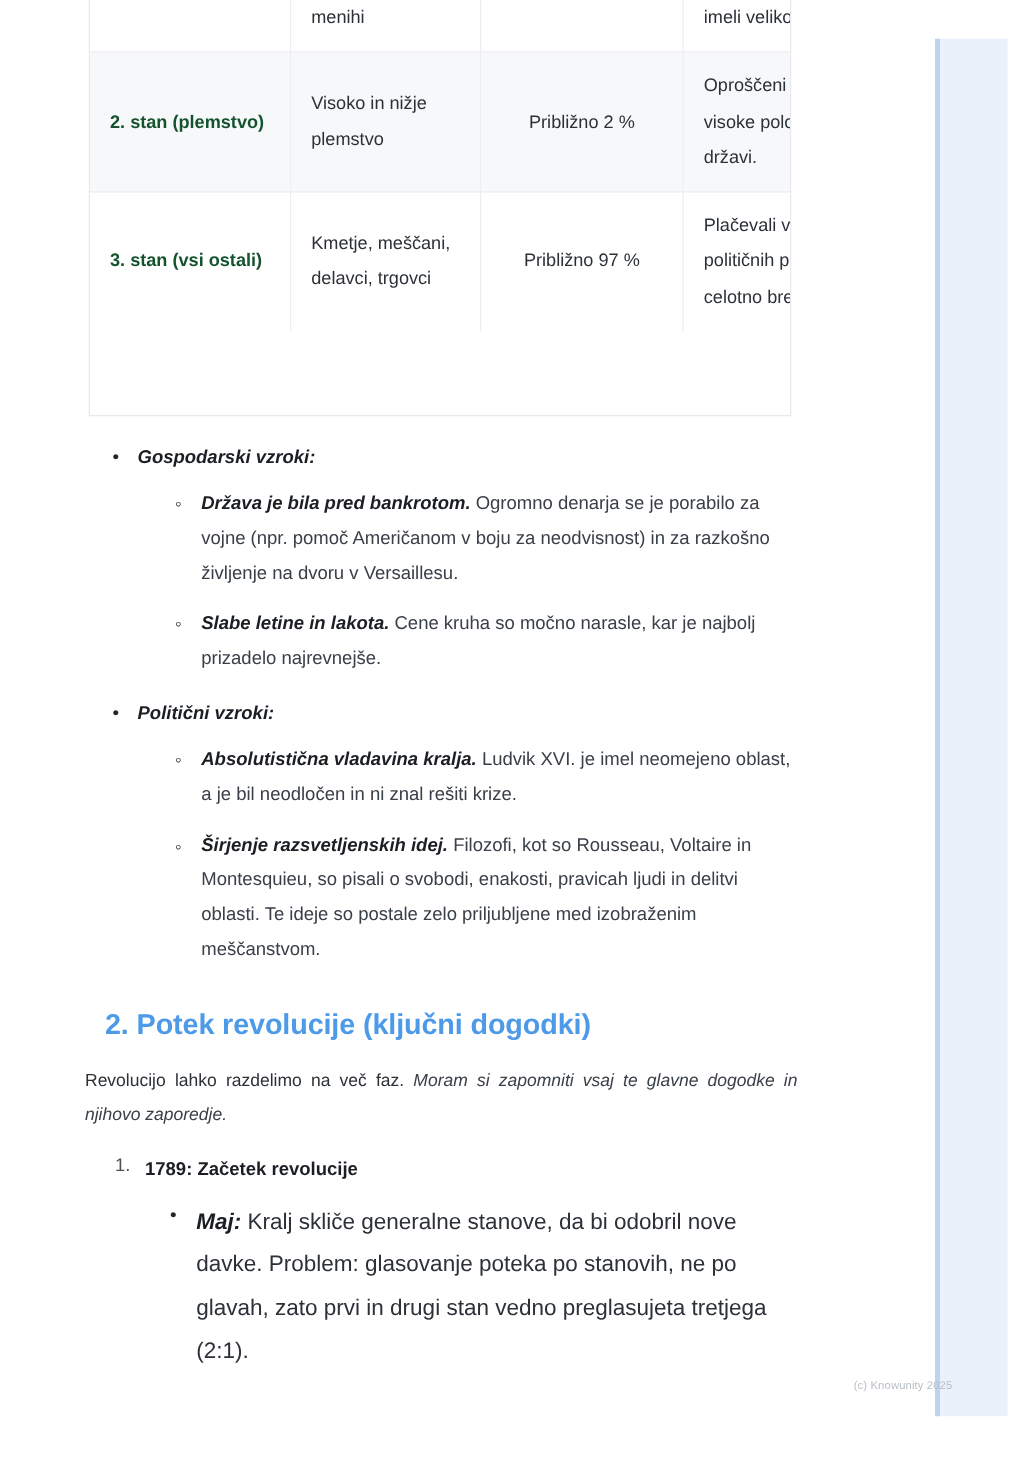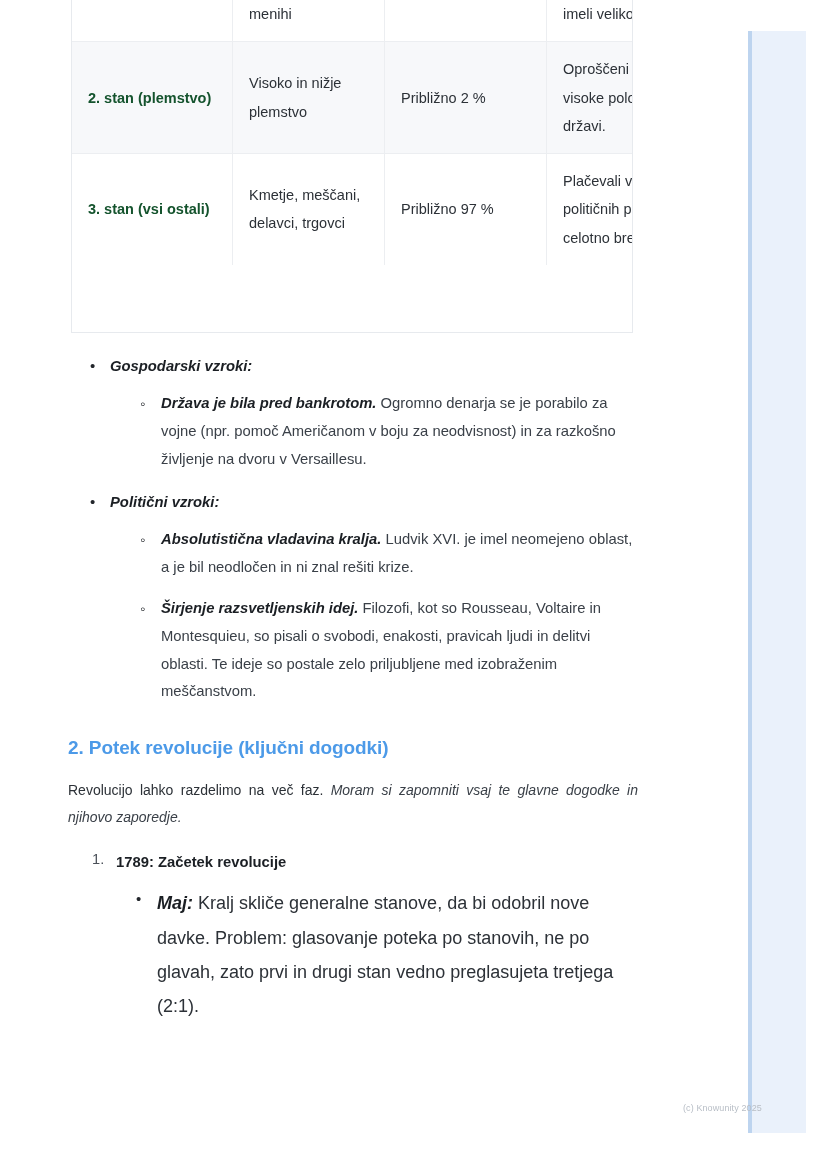--- a/index.html
+++ b/index.html
@@ -63,21 +63,21 @@
   table.states td:last-child { border-right: none; }
   table.states tr.shaded td { background: #f7f8fa; }
   table.states tr.partial td {
     padding-top: 0;
     padding-bottom: 13px;
     border-top: none;
     vertical-align: top;
   }
   table.states td.col1 { width: 128px; font-weight: bold; color: #14532d; }
   table.states td.col2 { width: 119px; }
-  table.states td.col3 { width: 129px; }
+  table.states td.col3 { width: 129px; text-align: center; }
   table.states td.col4 { width: 186px; }
 
   
   ul.lvl1 {
     margin: 0;
     padding: 0 0 0 22px;
     list-style: none;
   }
   ul.lvl1 > li.item {
     position: relative;
@@ -118,24 +118,24 @@
     content: "\25E6";
     position: absolute;
     left: 0;
     top: 0px;
     color: #22262b;
     font-size: 15px;
   }
 
   
   h2.section-heading {
-    font-size: 19px;
+    font-size: 23px;
     font-weight: bold;
     color: #4c9ae8;
-    margin: 30px 0 16px 0;
+    margin: 30px 0 16px 16px;
     line-height: 1.3;
     letter-spacing: -0.1px;
   }
 
   p.intro {
     font-size: 14px;
     line-height: 1.92;
     margin: 0 0 20px 0;
     color: #2c3137;
     text-align: justify;
@@ -253,20 +253,23 @@
   <div class="doc-column" style="top:355px;">
 
     <ul class="lvl1">
 
       <li class="item">
         <span class="lead">Gospodarski vzroki:</span>
         <ul class="lvl2">
           <li class="item2">
             <span class="lead">Država je bila pred bankrotom.</span><span> Ogromno denarja se je porabilo za vojne (npr. pomoč Američanom v boju za neodvisnost) in za razkošno življenje na dvoru v Versaillesu.</span>
           </li>
+          <li class="item2">
+            <span class="lead">Slabe letine in lakota.</span><span> Cene kruha so močno narasle, kar je najbolj prizadelo najrevnejše.</span>
+          </li>
         </ul>
       </li>
 
       <li class="item">
         <span class="lead">Politični vzroki:</span>
         <ul class="lvl2">
           <li class="item2">
             <span class="lead">Absolutistična vladavina kralja.</span><span> Ludvik XVI. je imel neomejeno oblast, a je bil neodločen in ni znal rešiti krize.</span>
           </li>
           <li class="item2">

